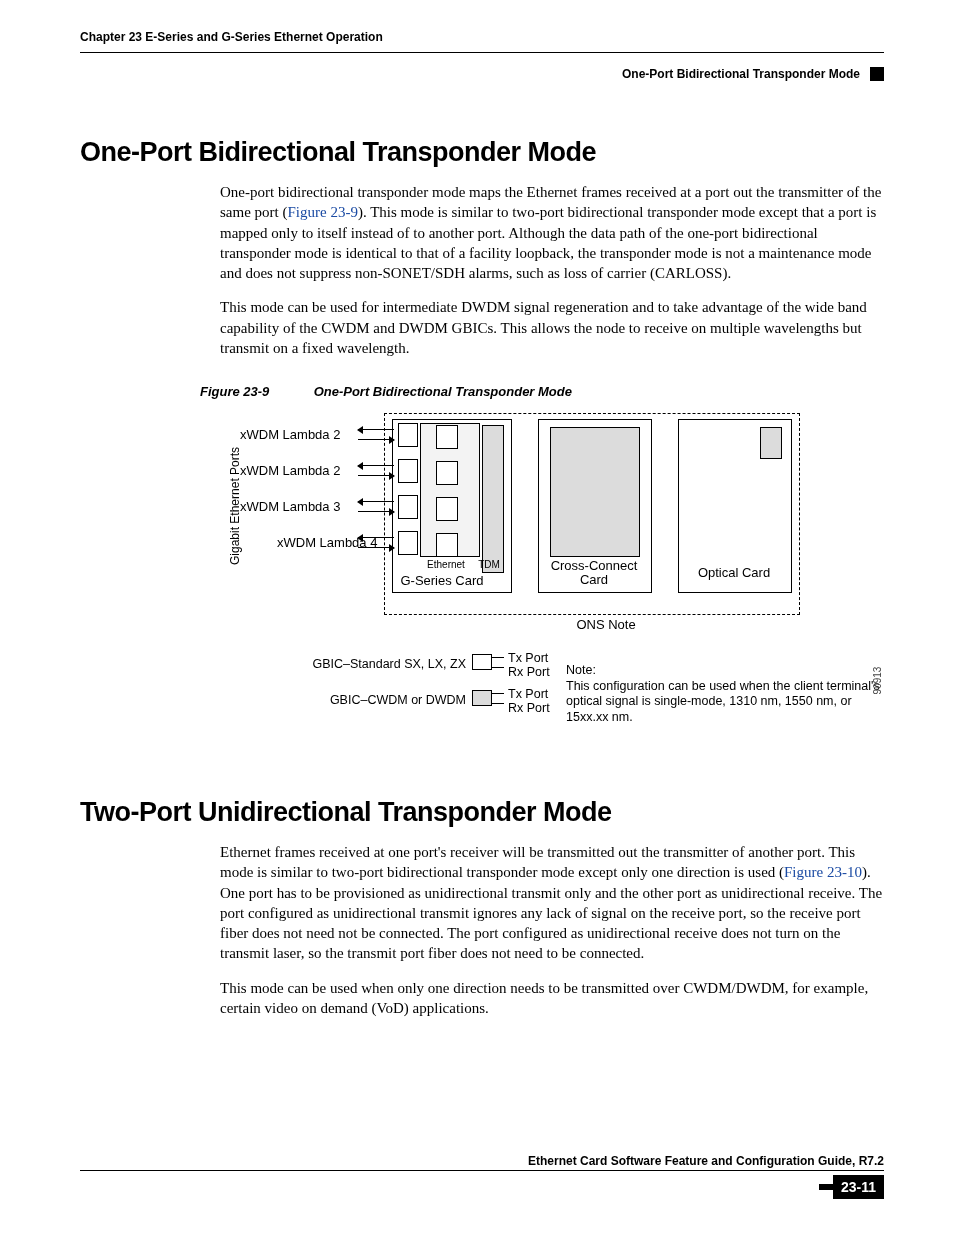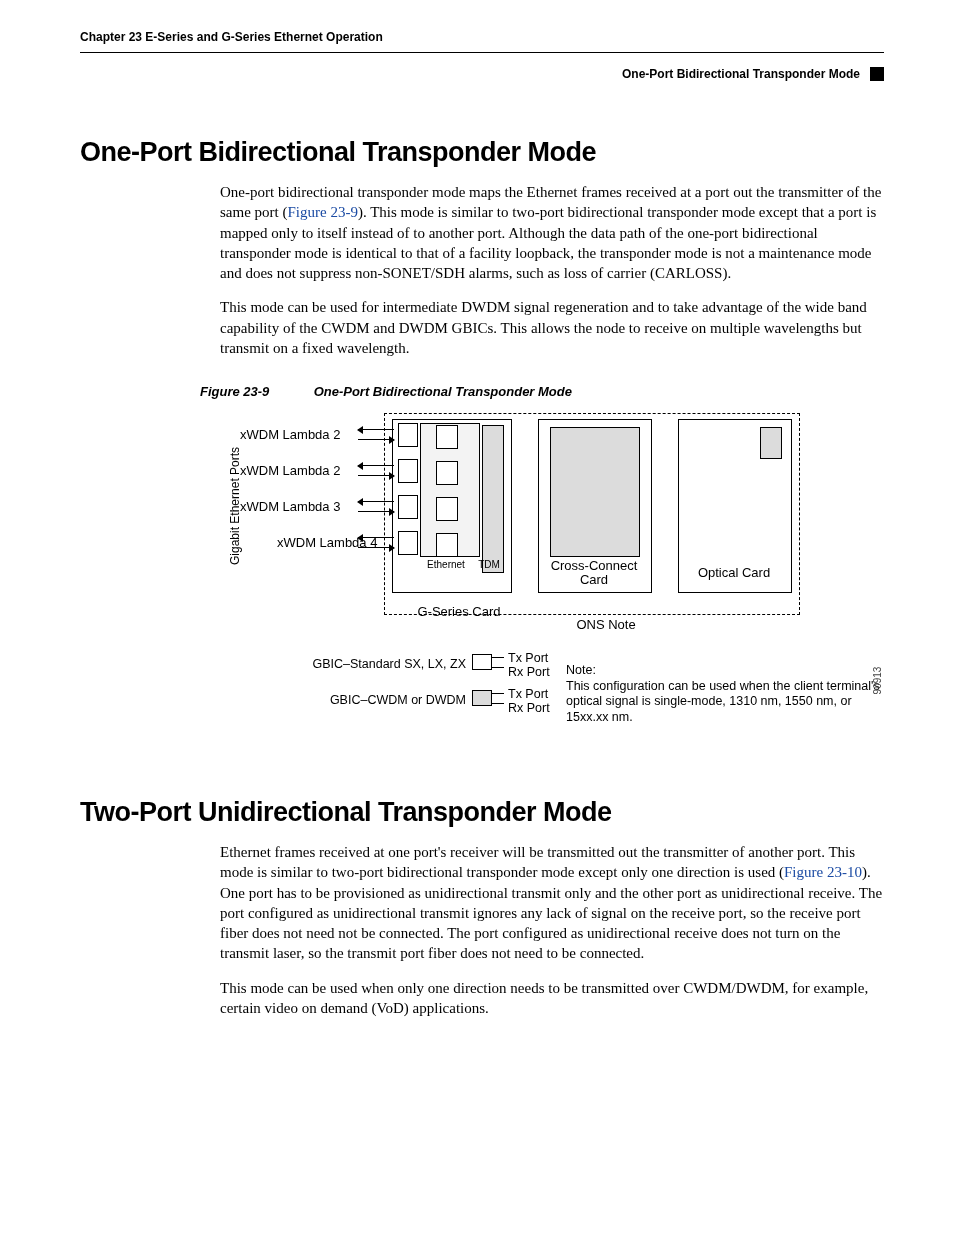--- a/index.html
+++ b/index.html
@@ -92,21 +92,21 @@
     <div class="switch-box"></div>
     <div class="small-sw" style="left:216px; top:8px;"></div>
     <div class="small-sw" style="left:216px; top:44px;"></div>
     <div class="small-sw" style="left:216px; top:80px;"></div>
     <div class="small-sw" style="left:216px; top:116px;"></div>
 
     <div class="card-label tiny" style="left:206px; top:142px; width:40px;">Ethernet</div>
     <div class="card-label tiny" style="left:254px; top:142px; width:30px;">TDM</div>
 
     <div class="card-outline" style="left:172px; top:2px; width:118px; height:172px;"></div>
-    <div class="card-label" style="left:189px; top:156px; width:100px;margin-top:31px;">G-Series Card</div>
+    <div class="card-label" style="left:172px; top:156px; width:100px;">G-Series Card</div>
 
     <div class="card-outline" style="left:318px; top:2px; width:112px; height:172px;"></div>
     <div class="card-outline" style="left:330px; top:10px; width:88px; height:128px; background:#dcdcdc;"></div>
     <div class="card-label" style="left:320px; top:142px; width:108px; line-height:1.1;">Cross-Connect Card</div>
 
     <div class="card-outline" style="left:458px; top:2px; width:112px; height:172px;"></div>
     <div class="card-outline" style="left:540px; top:10px; width:20px; height:30px; background:#dcdcdc;"></div>
     <div class="card-label" style="left:466px; top:148px; width:96px;">Optical Card</div>
 
     <div style="position:absolute; left:164px; top:-4px; width:414px; height:200px; border:1px dashed #000;"></div>
@@ -134,13 +134,23 @@
   </div>
 
   <h1 class="sect" style="margin-top:40px;">Two-Port Unidirectional Transponder Mode</h1>
   <div class="body-text">
     <p>
       <span>Ethernet frames received at one port's receiver will be transmitted out the transmitter of another port. This mode is similar to two-port bidirectional transponder mode except only one direction is used (</span><span class="link">Figure 23-10</span><span>). One port has to be provisioned as unidirectional transmit only and the other port as unidirectional receive. The port configured as unidirectional transmit ignores any lack of signal on the receive port, so the receive port fiber does not need not be connected. The port configured as unidirectional receive does not turn on the transmit laser, so the transmit port fiber does not need to be connected.</span>
     </p>
     <p>This mode can be used when only one direction needs to be transmitted over CWDM/DWDM, for example, certain video on demand (VoD) applications.</p>
   </div>
 
+  <div class="footer">
+    <div class="foot-row" style="justify-content:flex-end; margin-bottom:2px;">
+      <span>Ethernet Card Software Feature and Configuration Guide, R7.2</span>
+    </div>
+    <div class="foot-line"></div>
+    <div style="display:flex; justify-content:flex-end; margin-top:4px; align-items:center; gap:0;">
+      <span style="border-top:6px solid #000; width:14px; margin-right:0;"></span>
+      <span class="pg-box">23-11</span>
+    </div>
+  </div>
 </div>
 
 </body></html>

